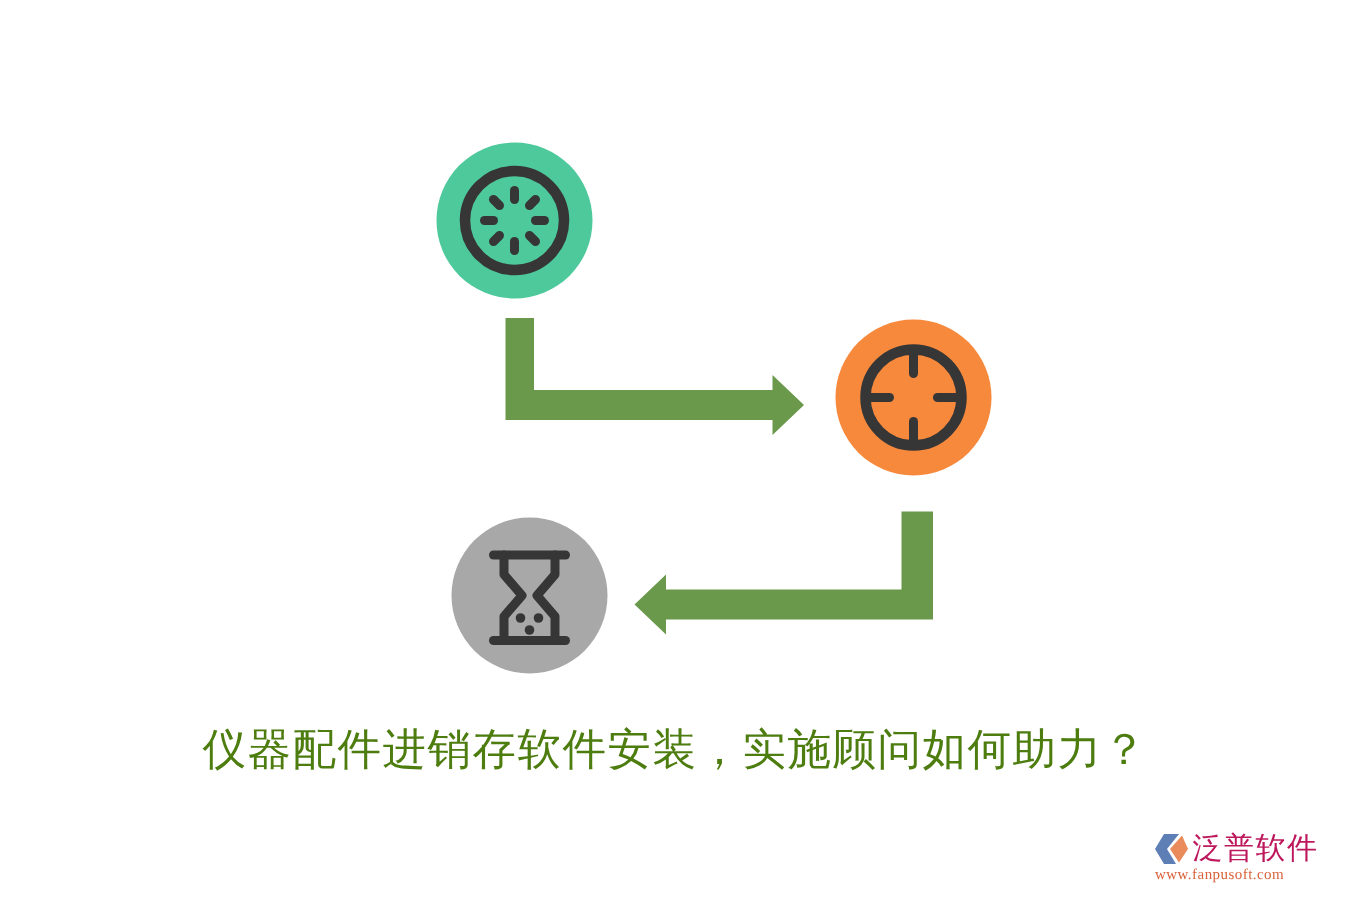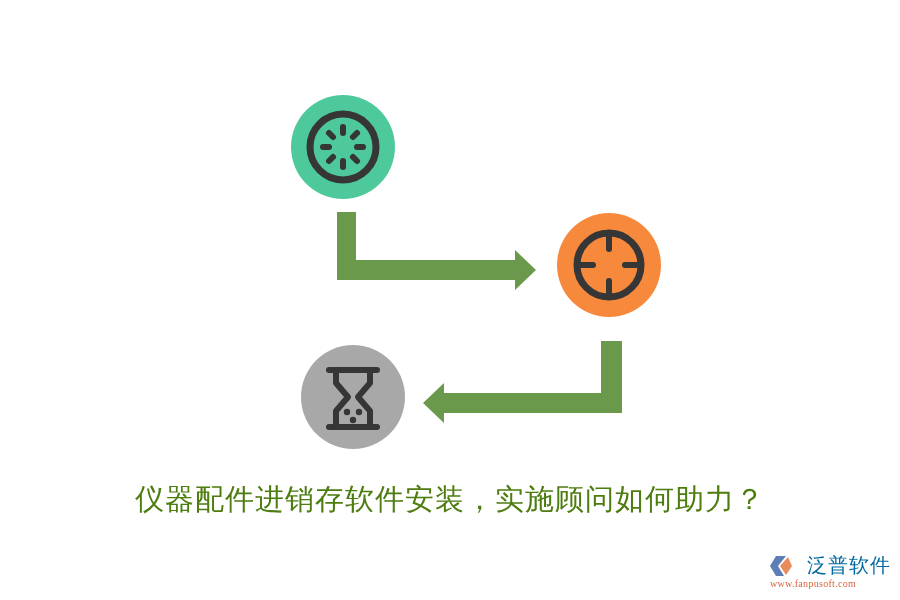--- a/index.html
+++ b/index.html
@@ -91,15 +91,15 @@
   </svg>
 </div>
 
 <div class="title" style="color:#4d7c0f;">仪器配件进销存软件安装，实施顾问如何助力？</div>
 
 <div class="logo">
   <svg class="logo-mark" width="26" height="24" viewBox="0 0 26 24">
     <path d="M2 12 L8 2 H18 L10 12 L16 22 H8 Z" fill="#5d7fb5"></path>
     <path d="M12 12 L20 3 L24 12 L18 21 Z" fill="#e98b5a"></path>
   </svg>
-  <span class="logo-name" style="color:#0369a1;margin-left:12px;">泛普软件</span>
+  <span class="logo-name" style="color:#be185d;">泛普软件</span>
   <span class="logo-url" style="color:#d8633a;">www.fanpusoft.com</span>
 </div>
 
 </body></html>

